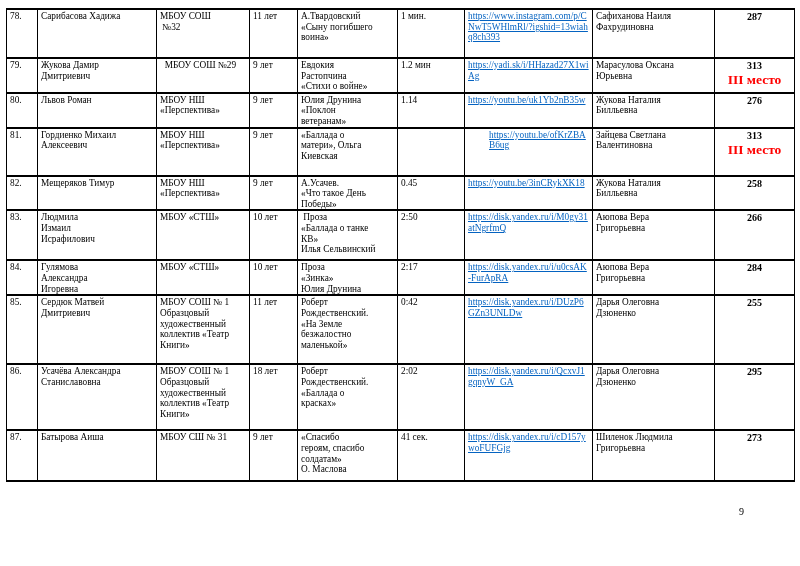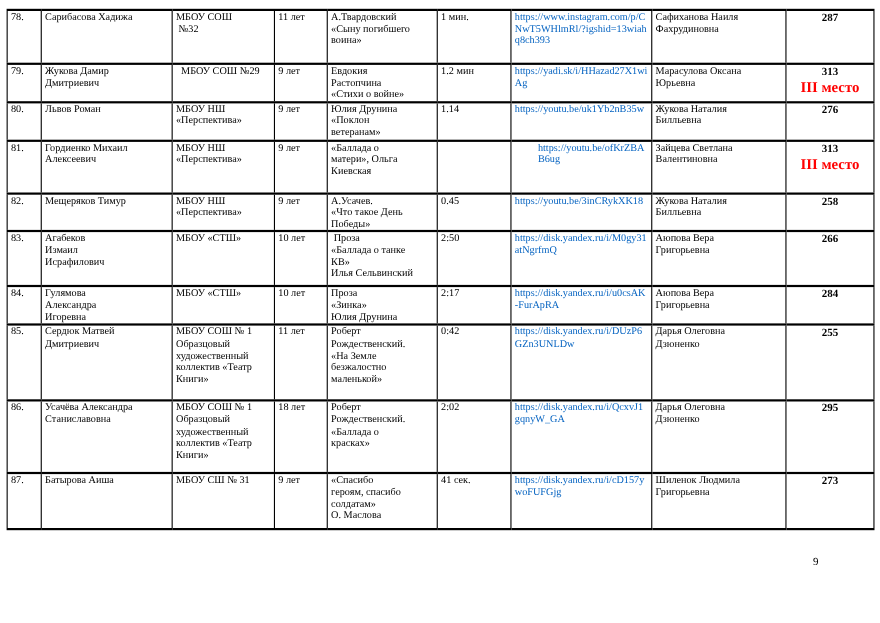--- a/index.html
+++ b/index.html
@@ -13,21 +13,21 @@
     border-collapse:collapse;table-layout:fixed;
   }
   td{
     border-left:1px solid #000;border-right:1px solid #000;
     border-top:2px solid #000;border-bottom:2px solid #000;
     vertical-align:top;padding:1px 3px 0 3px;
     font-size:9.3px;line-height:10.6px;
   }
   .pre{white-space:pre-line;}
   .url-link{
-    word-break:break-all;cursor:pointer;
+    text-decoration:underline;word-break:break-all;cursor:pointer;
     display:block;
   }
   .score-cell{text-align:center;}
   .score-value{font-weight:bold;font-size:10px;line-height:12px;}
   .award-label{font-weight:bold;font-size:13.5px;line-height:16px;}
   .award-label:empty{display:none;}
   tr:nth-child(1){height:49px}
   tr:nth-child(2){height:34px}
   tr:nth-child(3){height:30px}
   tr:nth-child(4){height:48px}
@@ -151,21 +151,21 @@
             <a class="url-link" style="color: rgb(5, 99, 193);">https://youtu.be/3inCRykXK18</a>
           </td>
           <td class="pre">Жукова Наталия
 Билльевна</td>
           <td class="score-cell">
             <div class="score-value">258</div>
           </td>
         </tr>
         <tr>
           <td class="pre">83.</td>
-          <td class="pre">Агабеков
+          <td class="pre">Людмила
 Измаил
 Исрафилович</td>
           <td class="pre">МБОУ «СТШ»</td>
           <td class="pre">10 лет</td>
           <td class="pre">&nbsp;Проза
 «Баллада о танке
 КВ»
 Илья Сельвинский</td>
           <td class="pre">2:50</td>
           <td>

